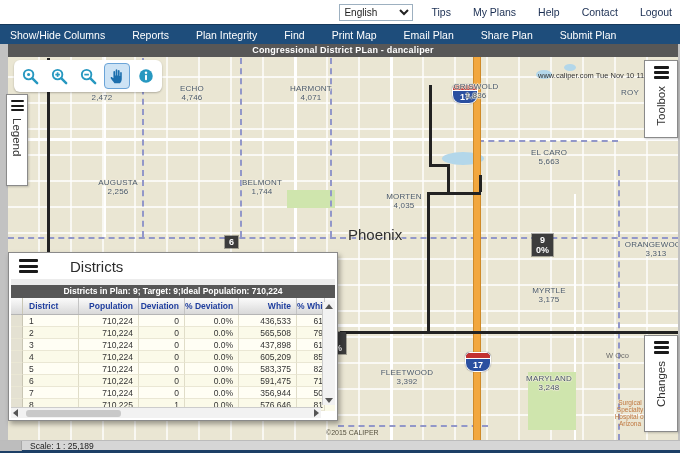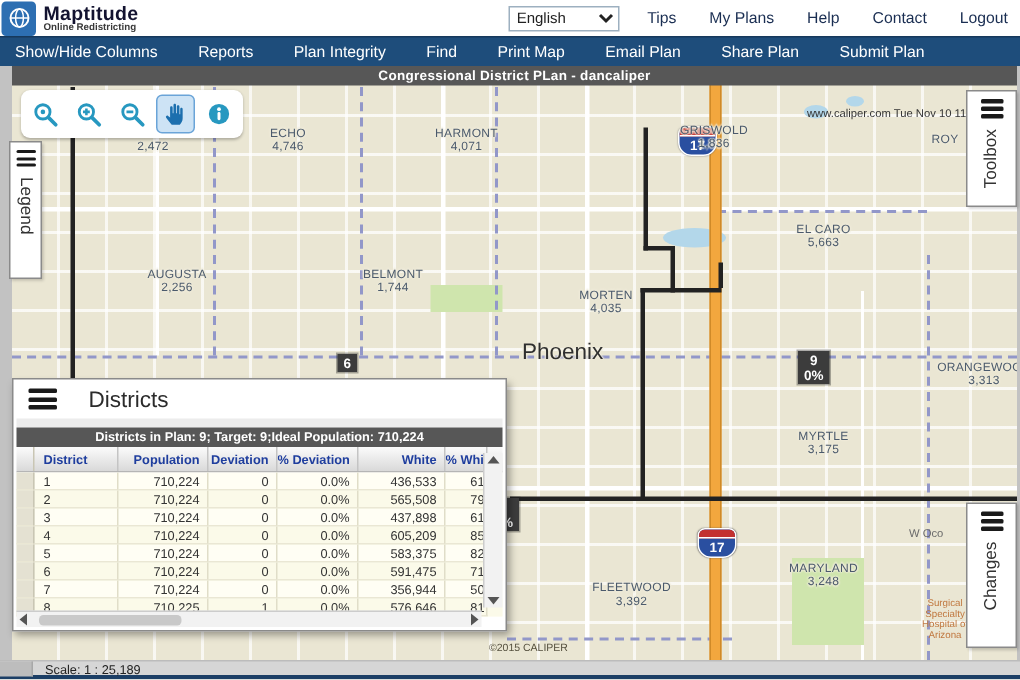--- a/index.html
+++ b/index.html
@@ -64,21 +64,21 @@
   .vtxt.up { writing-mode:vertical-rl; transform:rotate(180deg); }
   .tab-legend { left:-2px; top:50px; width:22px; height:92px; }
   .tab-toolbox { left:636px; top:16px; width:34px; height:78px; }
   .tab-changes { left:636px; top:291px; width:34px; height:97px; }
   .burger { display:flex; flex-direction:column; gap:2.5px; cursor:pointer; }
   .burger i { display:block; width:15px; height:2.5px; background:#1a1a1a; border-radius:1px; }
   .burger.small i { width:13px; height:2px; }
 
   
   .dpanel { position:absolute; left:0; top:208px; width:330px; height:169px; background:#fff; border:1px solid #8a8a8a; z-index:30; box-shadow:2px 3px 5px rgba(0,0,0,.35); }
-  .dpanel-hdr { height:26px; display:flex; align-items:center; gap:21px; padding-left:10px; }
+  .dpanel-hdr { height:26px; display:flex; align-items:center; gap:32px; padding-left:10px; }
   .dpanel-hdr .burger i { width:19px; height:3px; }
   .dpanel-title { font-size:15px; color:#2b2b2b; }
   .dpanel-band { height:6px; background:#ececec; margin:0 2px; }
   .tbl-title { height:13px; margin:0 2px; background:#575757; color:#fff; font-size:8.5px; font-weight:bold; text-align:center; line-height:13px; }
   .tbl { position:relative; margin:0 2px; }
   .trow { display:flex; height:12px; }
   .trow.head { height:17px; background:linear-gradient(#fbfbfb,#d9d9d9); border-bottom:1px solid #b5b5b5; }
   .trow.head .cell { color:#1f3e9e; font-weight:bold; border-right:1px solid #c4c4c4; line-height:16px; }
   .cell { font-size:8.5px; color:#333; line-height:12px; overflow:hidden; white-space:nowrap; }
   .body-rows { background:#fffef4; }
@@ -108,33 +108,20 @@
   .navy-bottom { height:3px; background:#1c3f66; }
   .brand-badge { position:absolute; right:2px; bottom:1px; height:13px; background:#e8f1fb; border:1px solid #3c7cc8; color:#2d6fc0; font-size:8.5px; display:flex; align-items:center; gap:3px; padding:0 4px 0 2px; z-index:50; }
   .brand-ico { width:10px; height:10px; background:#2d6fb2; border-radius:2px; display:flex; align-items:center; justify-content:center; }
 </style>
 </head>
 <body>
 
 <div class="app">
 
   <div class="hdr">
-    <div class="logo-wrap">
-      <div class="logo-sq">
-        <svg width="16" height="16" viewBox="0 0 16 16">
-            <circle cx="8" cy="8" r="6" fill="none" stroke="#fff" stroke-width="1.3"></circle>
-            <ellipse cx="8" cy="8" rx="2.6" ry="6" fill="none" stroke="#fff" stroke-width="1"></ellipse>
-            <line x1="2" y1="8" x2="14" y2="8" stroke="#fff" stroke-width="1"></line>
-          </svg>
-      </div>
-      <div class="logo-txt">
-        <div class="t1">Maptitude</div>
-        <div class="t2">Online Redistricting</div>
-      </div>
-    </div>
     <div class="hdr-right">
       <select class="lang-sel" id="lang-select"><option>English</option></select>
       <span id="hdr-links" style="display:flex;gap:22px;align-items:center;">
           <span class="hdr-link">Tips</span>
           <span class="hdr-link">My Plans</span>
           <span class="hdr-link">Help</span>
           <span class="hdr-link">Contact</span>
           <span class="hdr-link">Logout</span>
         </span>
     </div>
@@ -235,21 +222,21 @@
               <div class="ml-v">4,035</div>
             </div>
             <div class="map-label" style="left: 648px; top: 184px; margin-top: 12px;">
               <div class="ml-n">ORANGEWOOD</div>
               <div class="ml-v">3,313</div>
             </div>
             <div class="map-label" style="left: 541px; top: 242px;">
               <div class="ml-n">MYRTLE</div>
               <div class="ml-v">3,175</div>
             </div>
-            <div class="map-label" style="left: 413px; top: 324px; margin-top: 19px;">
+            <div class="map-label" style="left: 399px; top: 324px;">
               <div class="ml-n">FLEETWOOD</div>
               <div class="ml-v">3,392</div>
             </div>
             <div class="map-label" style="left: 541px; top: 330px;">
               <div class="ml-n">MARYLAND</div>
               <div class="ml-v">3,248</div>
             </div>
             <div class="marker" style="left: 217px; top: 192px;">
               <div>6</div>
             </div>

